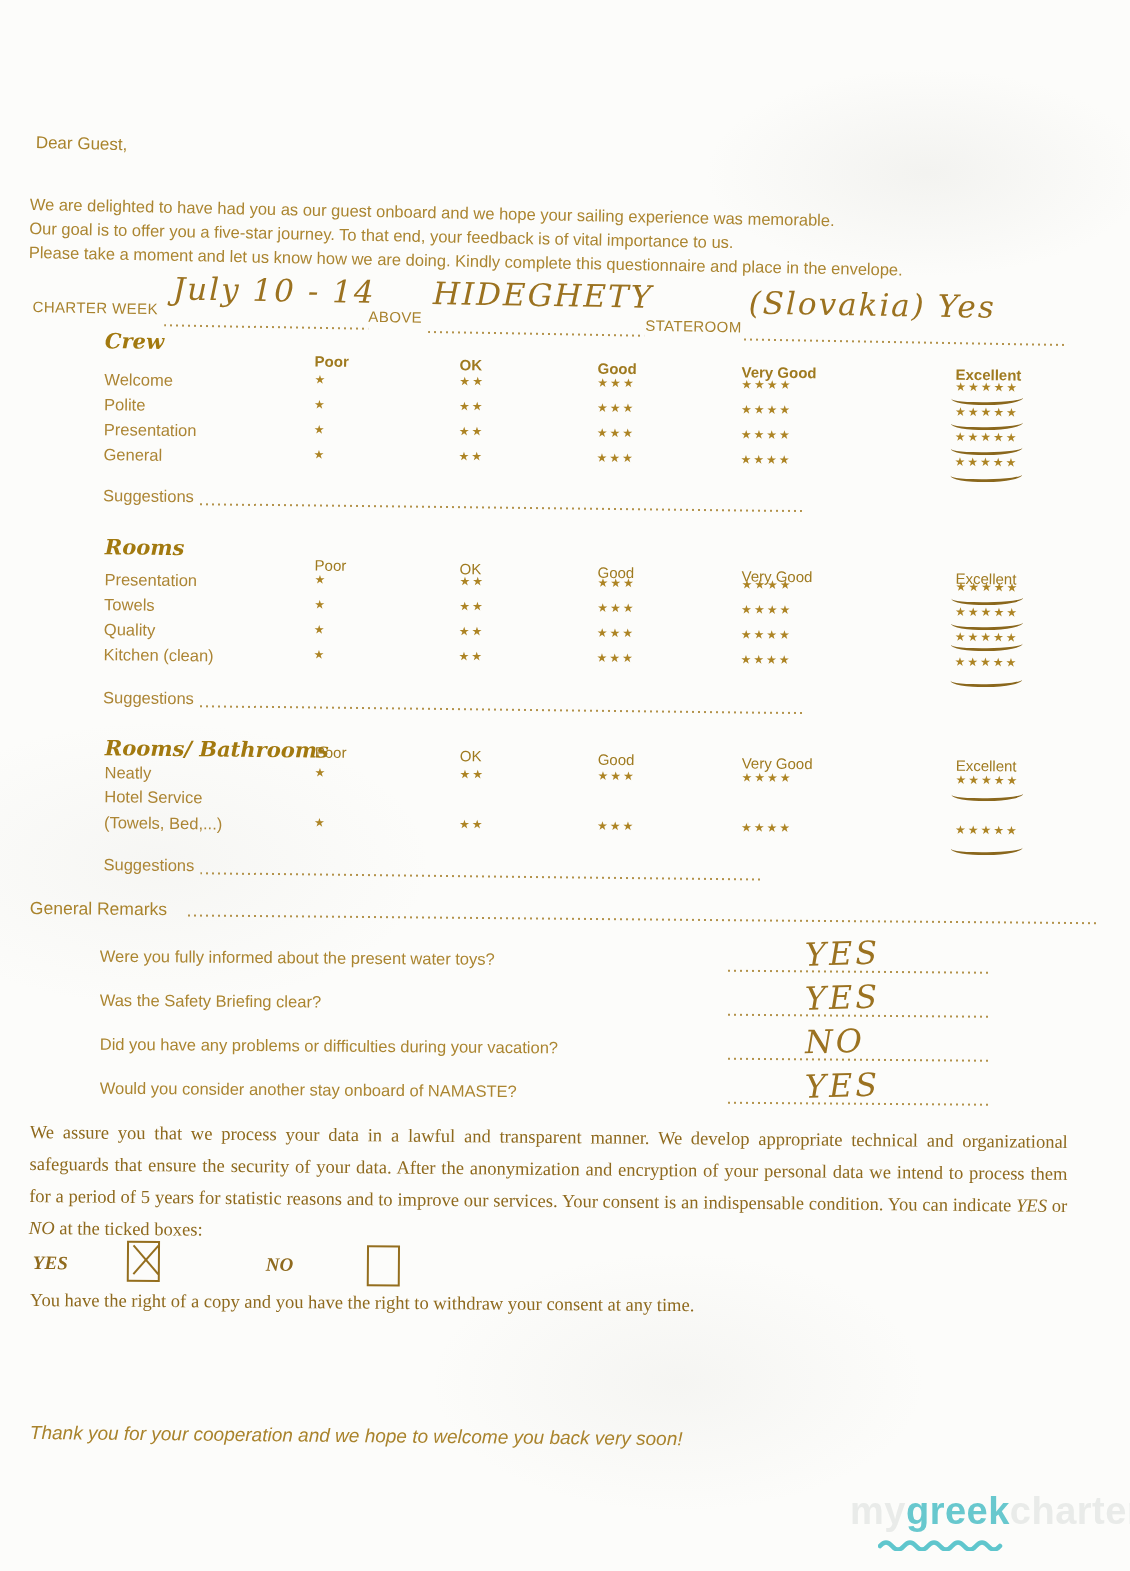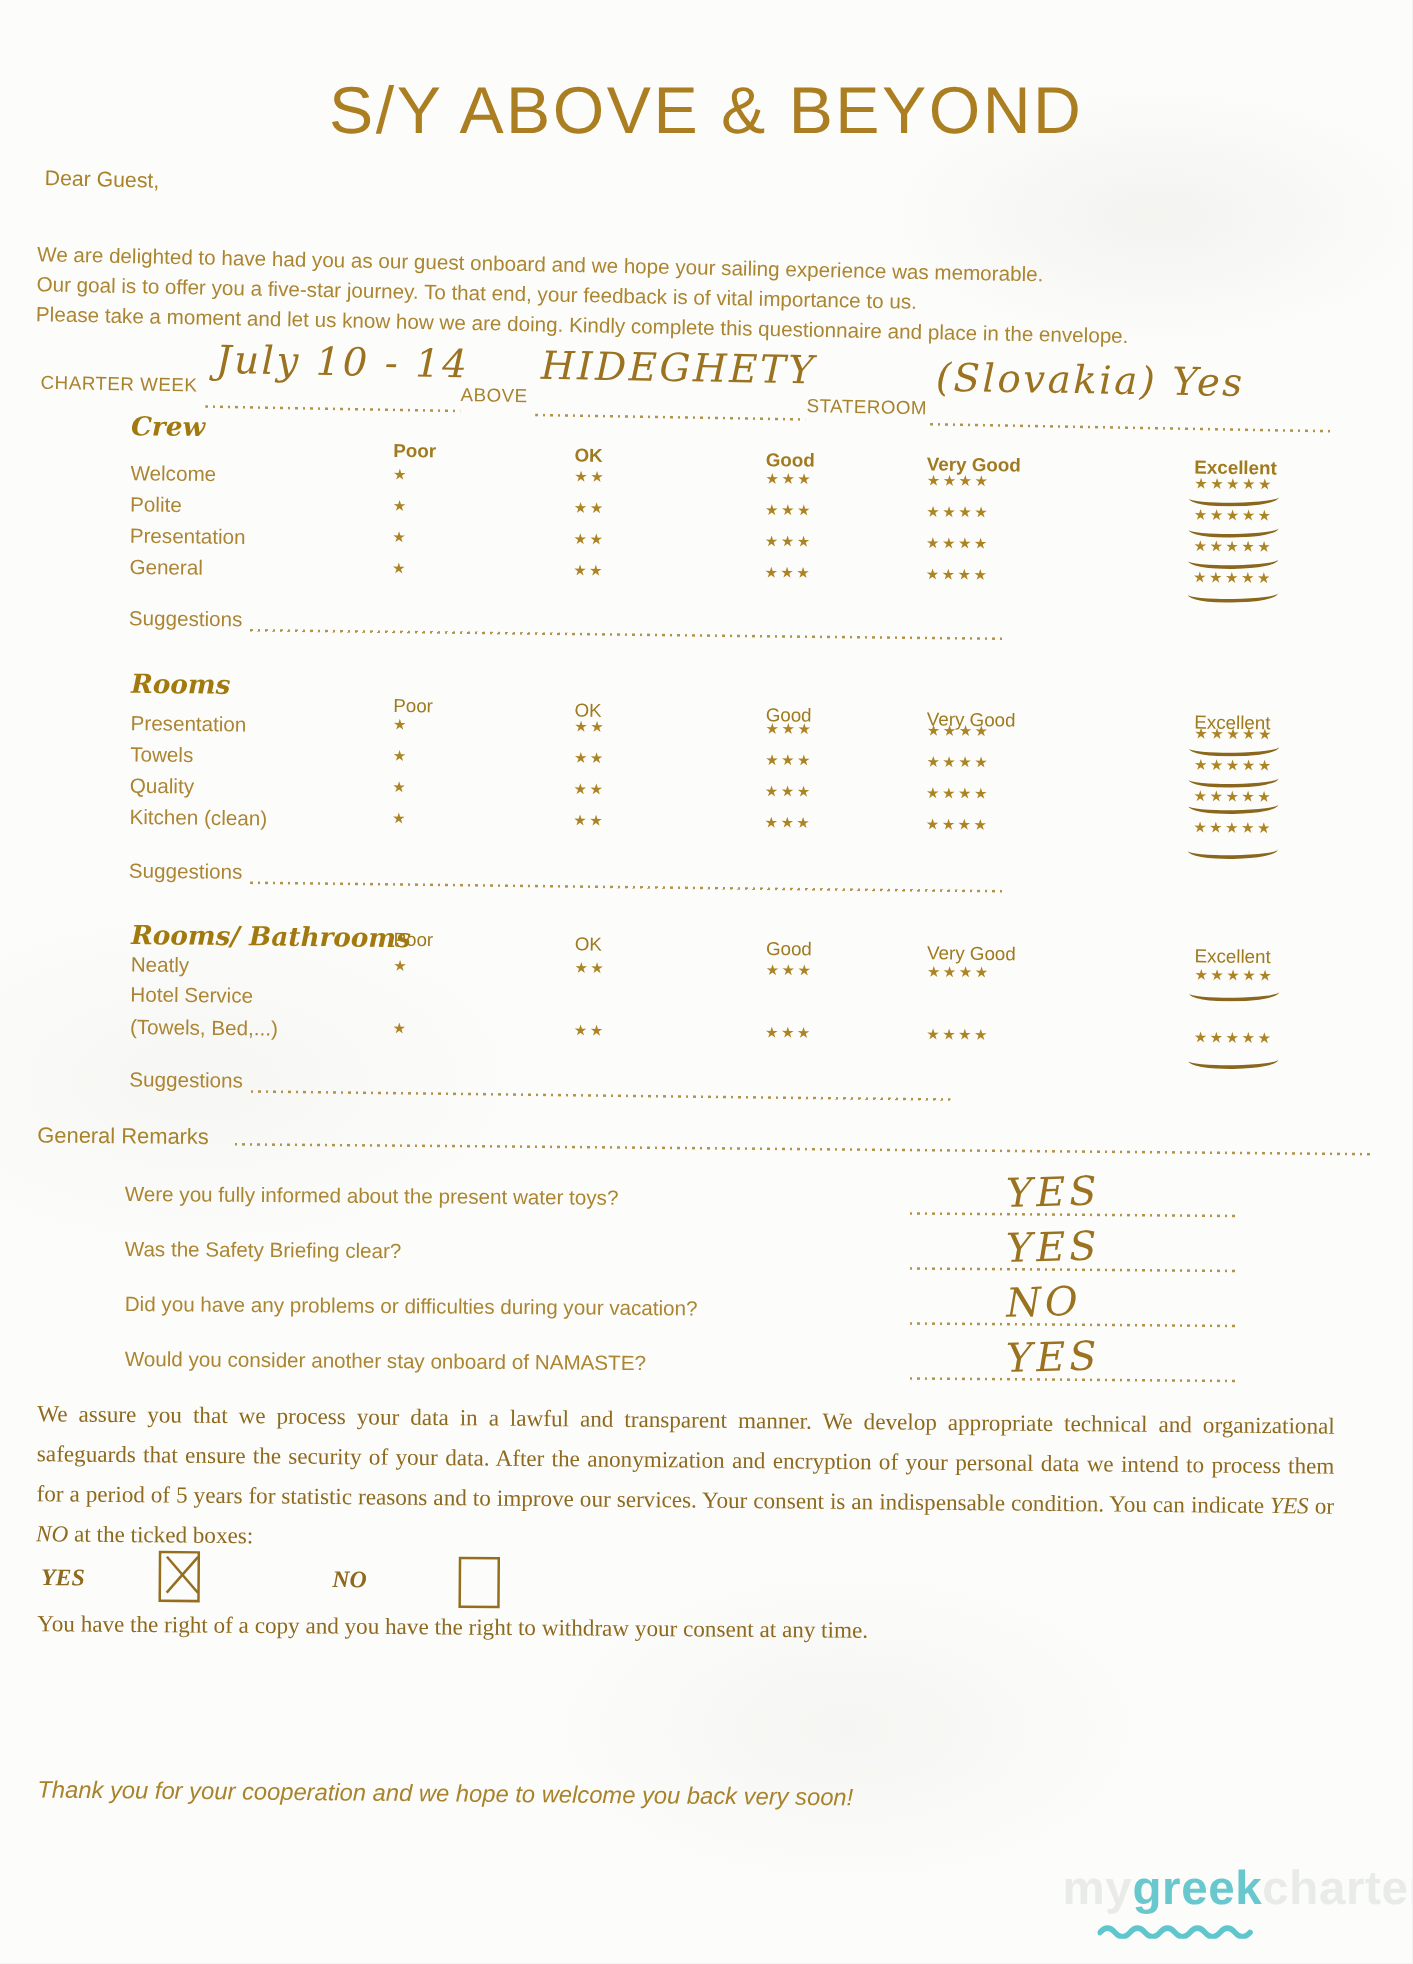--- a/index.html
+++ b/index.html
@@ -23,21 +23,21 @@
   .flabel{position:absolute;font-size:15px;letter-spacing:.4px;color:#a8822d;white-space:nowrap;}
   .hand{font-family:"DejaVu Serif",serif;font-style:italic;color:#9b7220;white-space:nowrap;}
   .hw-big{font-size:31px;letter-spacing:2px;}
   .dots{position:absolute;height:2px;
     background-image:repeating-linear-gradient(90deg,#b3924a 0 2px,transparent 2px 6px);}
   
   .sec{position:absolute;left:90px;width:1010px;transform:rotate(.65deg);transform-origin:left top;}
   .shead{position:absolute;left:15px;font-family:"DejaVu Serif",serif;font-style:italic;
     font-weight:bold;font-size:21px;color:#a2790f;white-space:nowrap;}
   .cell{position:absolute;white-space:nowrap;}
-  .c0{left:15px}.c1{left:225px}.c2{left:370px}.c3{left:523px}.c4{left:652px}.c5{left:866px}
+  .c0{left:15px}.c1{left:225px}.c2{left:370px}.c3{left:508px}.c4{left:652px}.c5{left:866px}
   .colh{font-size:15px;color:#9f7a1f;}
   .colh.bold{font-weight:bold;}
   .trow{position:absolute;left:0;right:0;height:25px;}
   .rlabel{font-size:16.5px;color:#ac8534;}
   .stars{font-family:"DejaVu Sans",sans-serif;font-size:12px;letter-spacing:2px;color:#ad8424;}
   .umark{position:absolute;left:862px;width:72px;height:7px;
     border-bottom:3px solid #8a671c;border-radius:0 0 36px 36px / 0 0 7px 7px;
     transform:rotate(-1.5deg);}
   .sugg-label{position:absolute;left:15px;font-size:16.5px;color:#ac8534;}
   
@@ -74,21 +74,20 @@
     letter-spacing:.5px;white-space:nowrap;}
   .wm-gray{color:#e9ebe9;}
   .wm-teal{color:#68c8ce;}
   .wave{position:absolute;left:878px;top:1537px;}
 </style>
 </head>
 <body>
 
 <div class="page">
 
-  <div class="title">S/Y ABOVE &amp; BEYOND</div>
   <div class="greeting">Dear Guest,</div>
 
   <div class="intro">
     <div>We are delighted to have had you as our guest onboard and we hope your sailing experience was memorable.</div>
     <div>Our goal is to offer you a five-star journey. To that end, your feedback is of vital importance to us.</div>
     <div>Please take a moment and let us know how we are doing. Kindly complete this questionnaire and place in the envelope.</div>
   </div>
 
   <div class="charter">
     <span class="flabel" style="left:0;top:18px">CHARTER WEEK</span>

